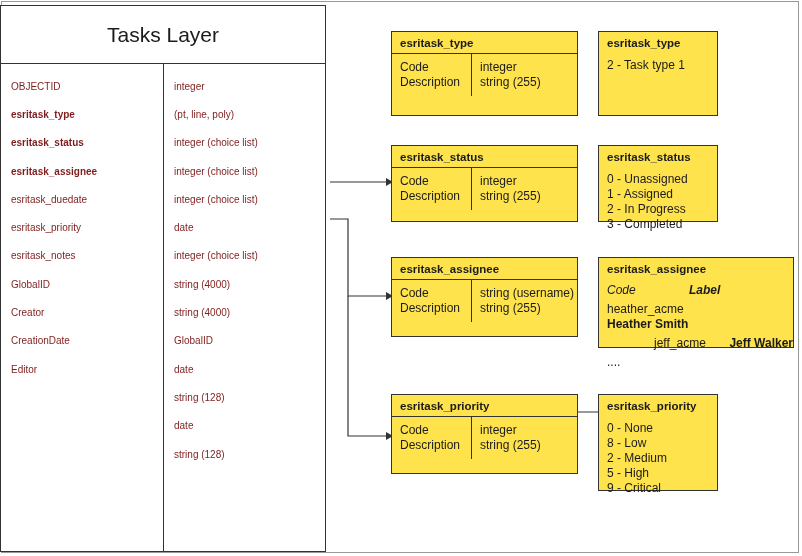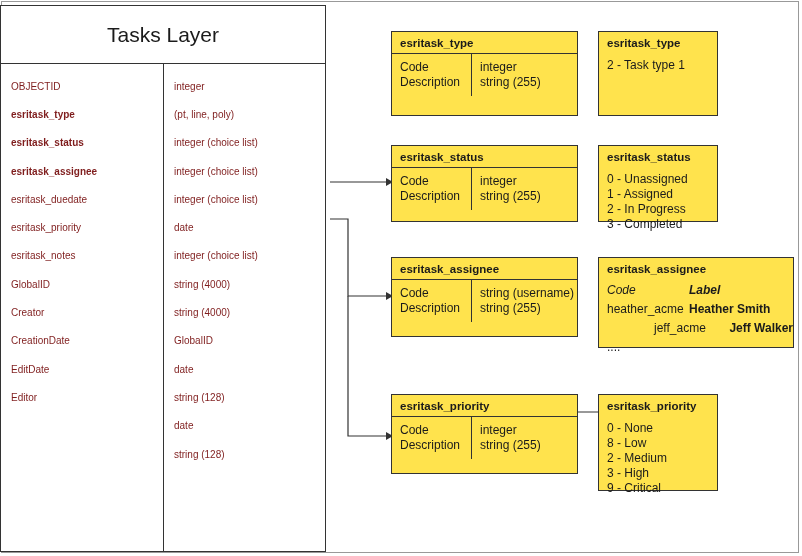--- a/index.html
+++ b/index.html
@@ -169,21 +169,20 @@
         <div class="field-row">OBJECTID</div>
         <div class="field-row bold">esritask_type</div>
         <div class="field-row bold">esritask_status</div>
         <div class="field-row bold">esritask_assignee</div>
         <div class="field-row">esritask_duedate</div>
         <div class="field-row">esritask_priority</div>
         <div class="field-row">esritask_notes</div>
         <div class="field-row">GlobalID</div>
         <div class="field-row">Creator</div>
         <div class="field-row">CreationDate</div>
-        <div class="field-row">EditDate</div>
         <div class="field-row">Editor</div>
       </div>
       <div id="tasks-type-col">
         <div class="field-row">integer</div>
         <div class="field-row">(pt, line, poly)</div>
         <div class="field-row">integer (choice list)</div>
         <div class="field-row">integer (choice list)</div>
         <div class="field-row">integer (choice list)</div>
         <div class="field-row">date</div>
         <div class="field-row">integer (choice list)</div>
@@ -256,21 +255,21 @@
       </div>
     </div>
   </div>
 
   <div class="ybox" style="left:598px; top:257px; width:196px; height:91px;">
     <div class="ybox-header noline">esritask_assignee</div>
     <div class="ybox-twocol">
       <div class="c1 cellline italic">Code</div>
       <div class="c2 cellline italic">Label</div>
     </div>
-    <div class="ybox-twocol" style="padding-top:0;">
+    <div class="ybox-twocol" style="padding-top:0;flex-direction:column;">
       <div class="c1 cellline">heather_acme</div>
       <div class="c2 cellline">Heather Smith</div>
     </div>
     <div class="ybox-twocol" style="padding-top:0;margin-left:47px;">
       <div class="c1 cellline">jeff_acme</div>
       <div class="c2 cellline">Jeff Walker</div>
     </div>
     <div class="ybox-twocol" style="padding-top:0;">
       <div class="c1 cellline">....</div>
       <div class="c2 cellline"></div>
@@ -290,18 +289,18 @@
       </div>
     </div>
   </div>
 
   <div class="ybox" style="left:598px; top:394px; width:120px; height:97px;">
     <div class="ybox-header noline">esritask_priority</div>
     <div class="ybox-list">
       <div class="cellline">0 - None</div>
       <div class="cellline">8 - Low</div>
       <div class="cellline">2 - Medium</div>
-      <div class="cellline">3 - High</div>
+      <div class="cellline">5 - High</div>
       <div class="cellline">9 - Critical</div>
     </div>
   </div>
 
 </div>
 
 </body></html>

